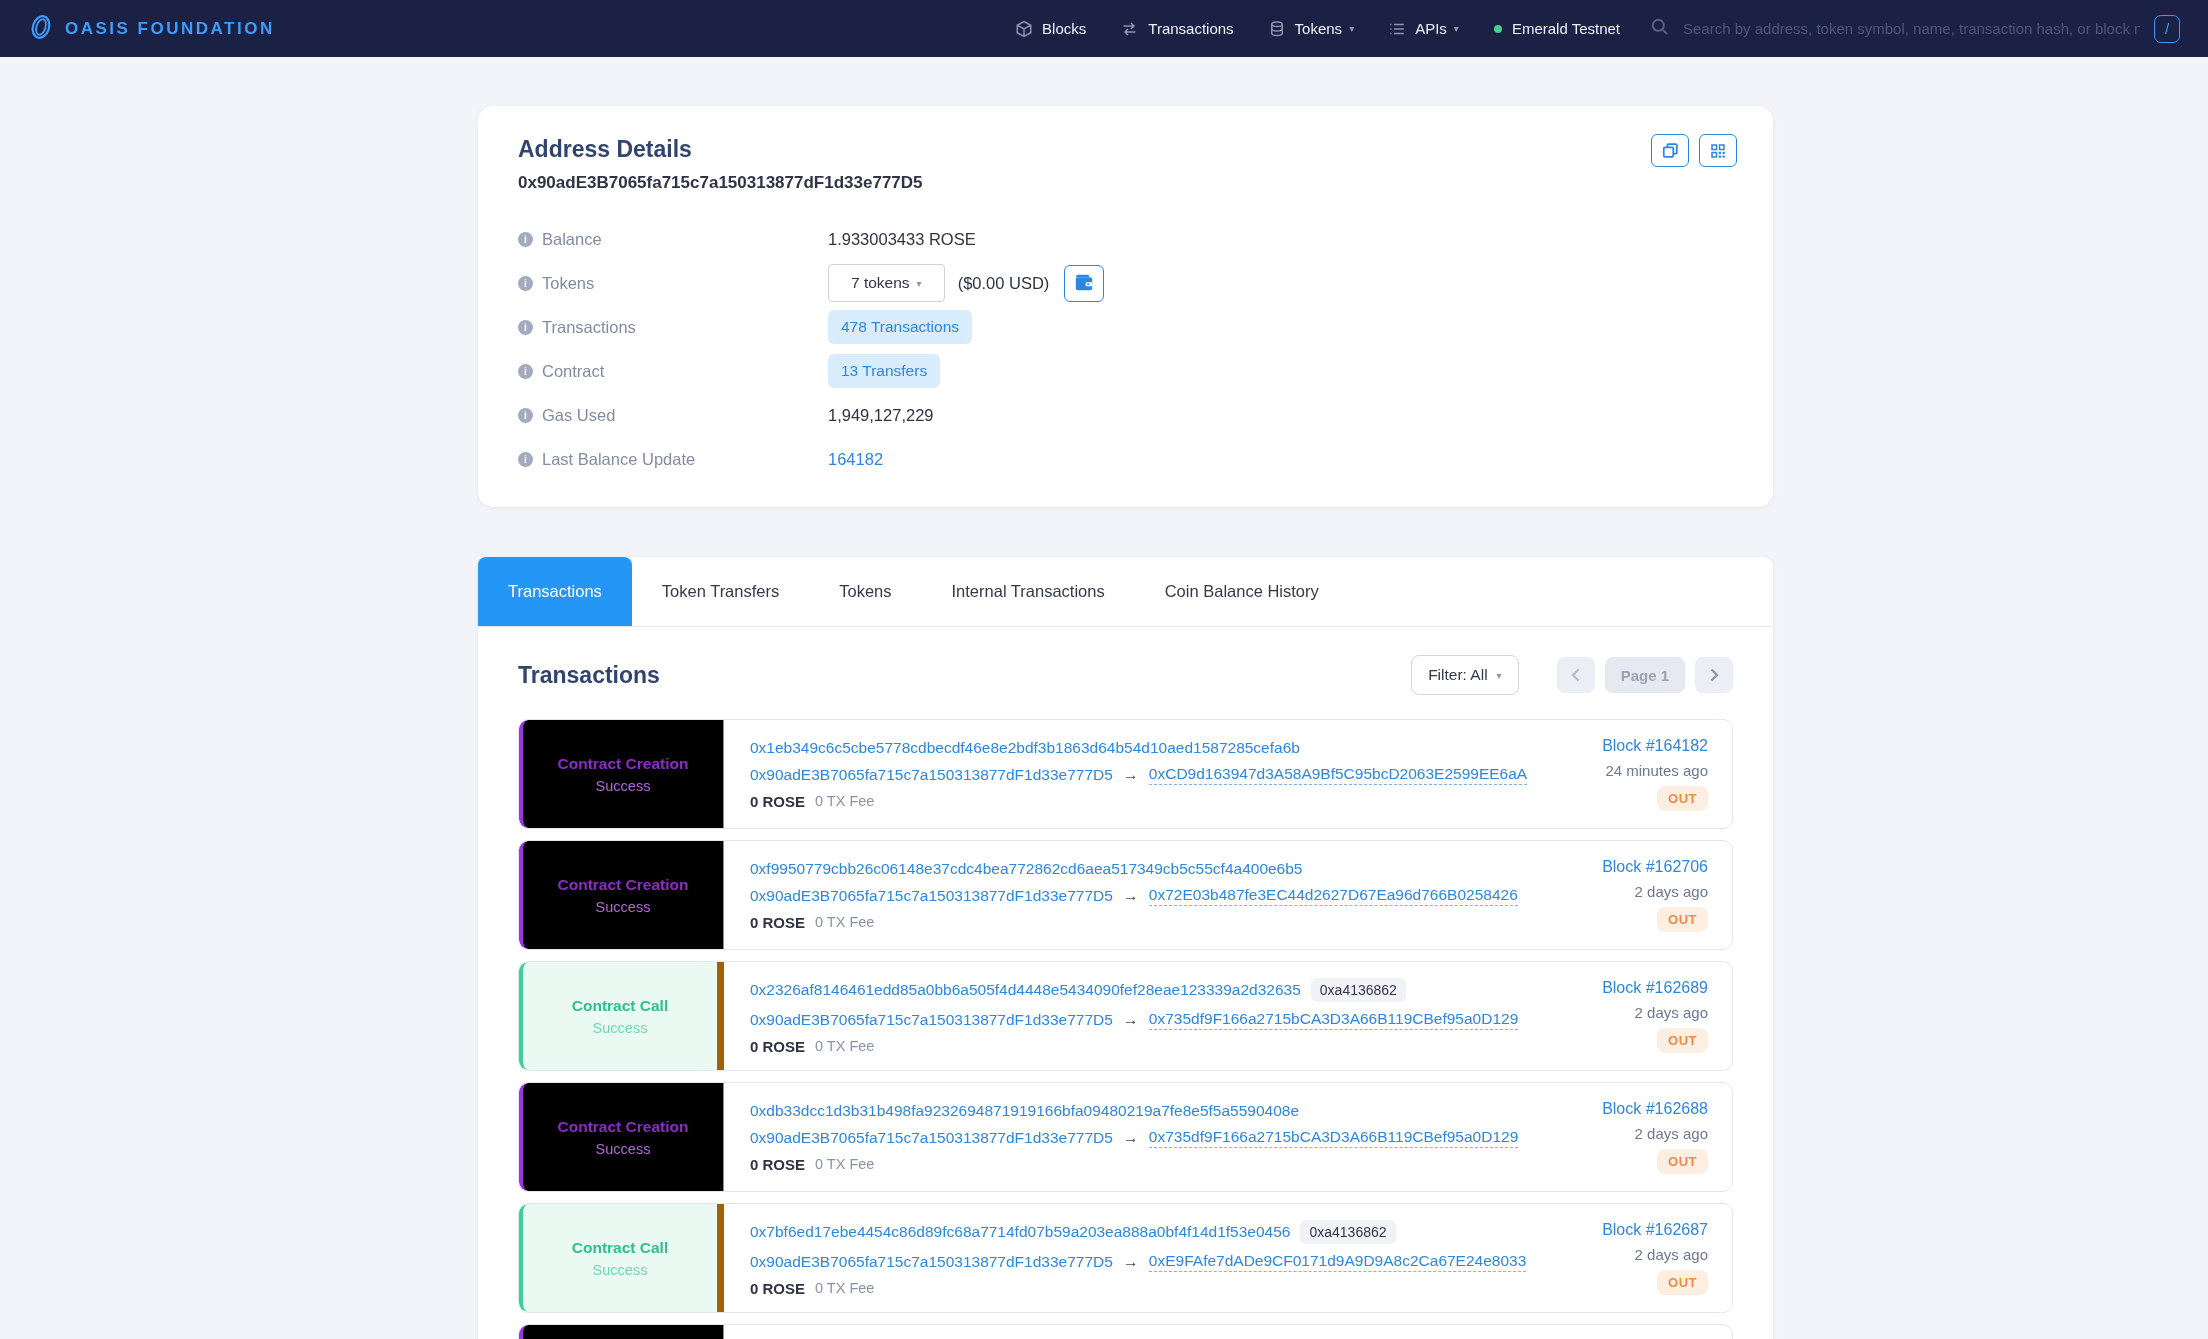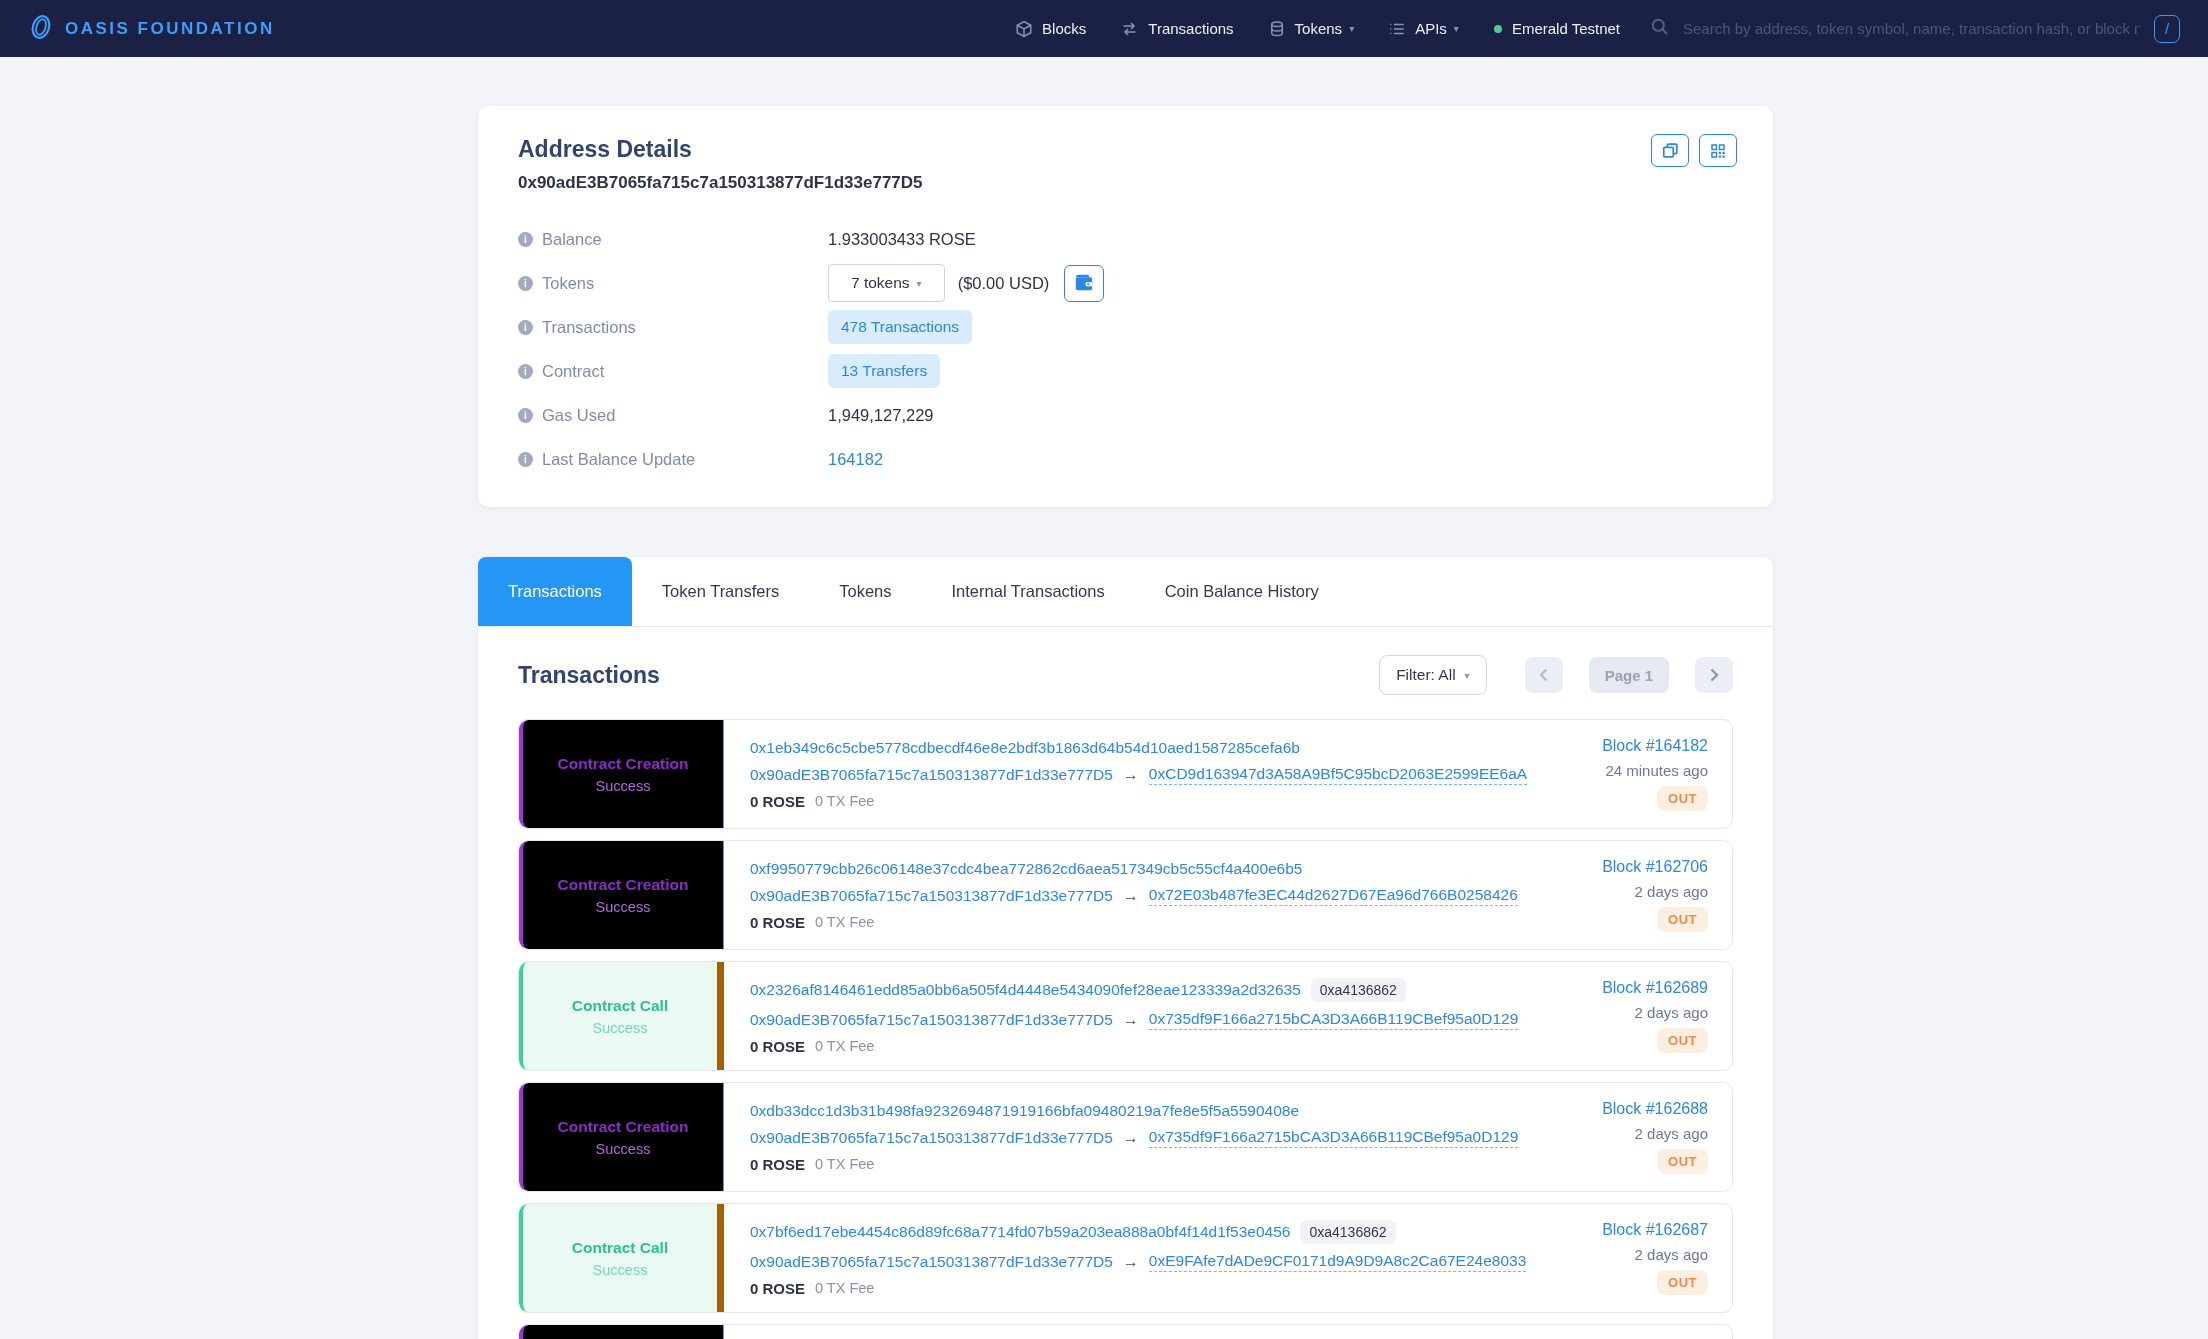--- a/index.html
+++ b/index.html
@@ -29,21 +29,21 @@
   }
   .search-input::placeholder { color:#4c557a; }
   .kbd-shortcut {
     width:26px; height:28px; border:1.5px solid #2f9bff; border-radius:7px;
     color:#2f9bff; font-size:15px; display:flex; align-items:center; justify-content:center;
     flex:0 0 auto;
   }
   
   .container { width:1295px; margin:49px 435px 0 478px; }
   .card {
-    background:#fff; border-radius:10px;
+    background:#fff; border-radius:15px;
     box-shadow:0 1px 5px rgba(40,50,80,.07);
   }
   
   .address-card { position:relative; padding:30px 40px 26px; }
   .card-title { margin:0; font-size:23px; font-weight:bold; color:#31446e; }
   .address-hash { margin-top:10px; font-size:17px; font-weight:bold; color:#2f3345; }
   .card-actions { position:absolute; top:28px; right:36px; display:flex; gap:10px; }
   .icon-btn {
     width:38px; height:33px; border:1px solid #2d87e0; border-radius:6px;
     background:#fff; display:flex; align-items:center; justify-content:center; cursor:pointer; padding:0;
@@ -82,21 +82,21 @@
   
   .panel { padding:28px 40px 40px; }
   .panel-head { display:flex; align-items:center; margin-bottom:24px; }
   .panel-title { margin:0; font-size:23px; font-weight:bold; color:#31446e; }
   .panel-controls { margin-left:auto; display:flex; align-items:center; gap:38px; }
   .filter-btn {
     border:1px solid #d2d7e2; background:#fff; border-radius:8px; padding:10px 16px;
     font-size:15.5px; color:#333a4c; display:flex; align-items:center; gap:11px; cursor:pointer;
     font-family:"Liberation Sans",sans-serif;
   }
-  .pagination { display:flex; align-items:flex-end; gap:26px; }
+  .pagination { display:flex; align-items:flex-end; gap:10px; }
   .page-btn {
     width:38px; height:36px; background:#eceef5; border:none; border-radius:8px;
     display:flex; align-items:center; justify-content:center; cursor:pointer; padding:0;
   }
   .page-label {
     height:36px; background:#e6e9f1; border-radius:8px; padding:0 16px;
     display:flex; align-items:center; color:#9aa2b5; font-weight:bold; font-size:15px;
   }
   
   .tx-row {

